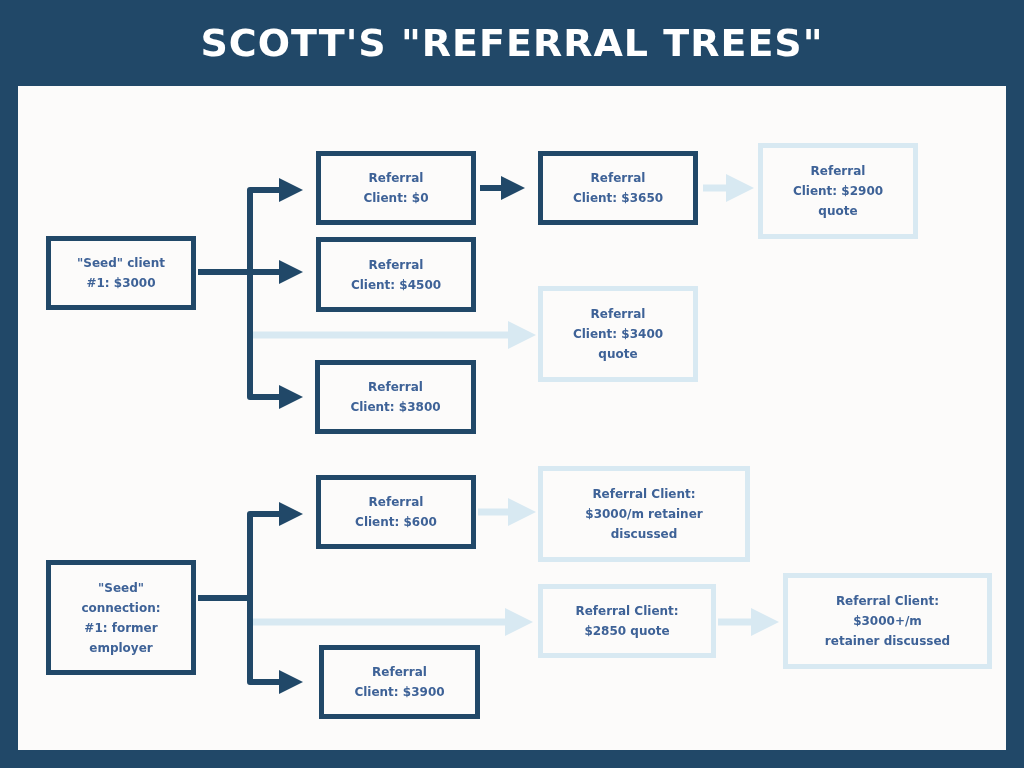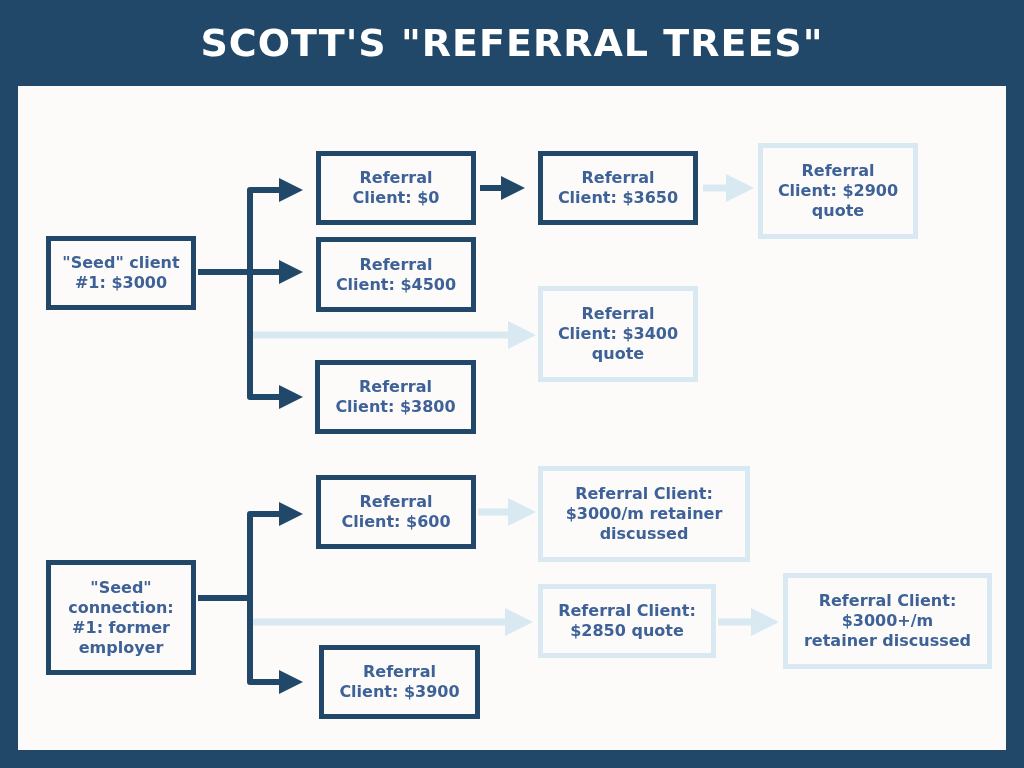--- a/index.html
+++ b/index.html
@@ -1,20 +1,20 @@
 <!DOCTYPE html>
 <html><head>
 <meta charset="utf-8">
 <style>
   html,body{margin:0;padding:0;}
   body{width:1024px;height:768px;background:#214868;position:relative;overflow:hidden;font-family:"DejaVu Sans",sans-serif;}
   .title{position:absolute;left:0;top:0;width:1024px;height:86px;display:flex;align-items:center;justify-content:center;color:#ffffff;font-family:"DejaVu Sans",sans-serif;font-weight:bold;font-size:38px;letter-spacing:1px;}
   .panel{position:absolute;left:18px;top:86px;width:988px;height:664px;background:#fcfbfa;}
   svg.lines{position:absolute;left:0;top:0;}
-  .box{position:absolute;box-sizing:border-box;display:flex;align-items:center;justify-content:center;text-align:center;color:#3e6297;font-weight:bold;font-size:16px;line-height:20px;background:#fcfbfa;}
+  .box{position:absolute;box-sizing:border-box;display:flex;align-items:center;justify-content:center;text-align:center;color:#3e6297;font-weight:bold;font-size:12px;line-height:20px;background:#fcfbfa;}
   .box.dark{border:5px solid #214868;}
   .box.light{border:5px solid #d8e9f2;}
   .box span{white-space:pre-line;}
 </style>
 </head>
 <body>
 
 <div class="title">SCOTT'S "REFERRAL TREES"</div>
 <div class="panel"></div>
 

